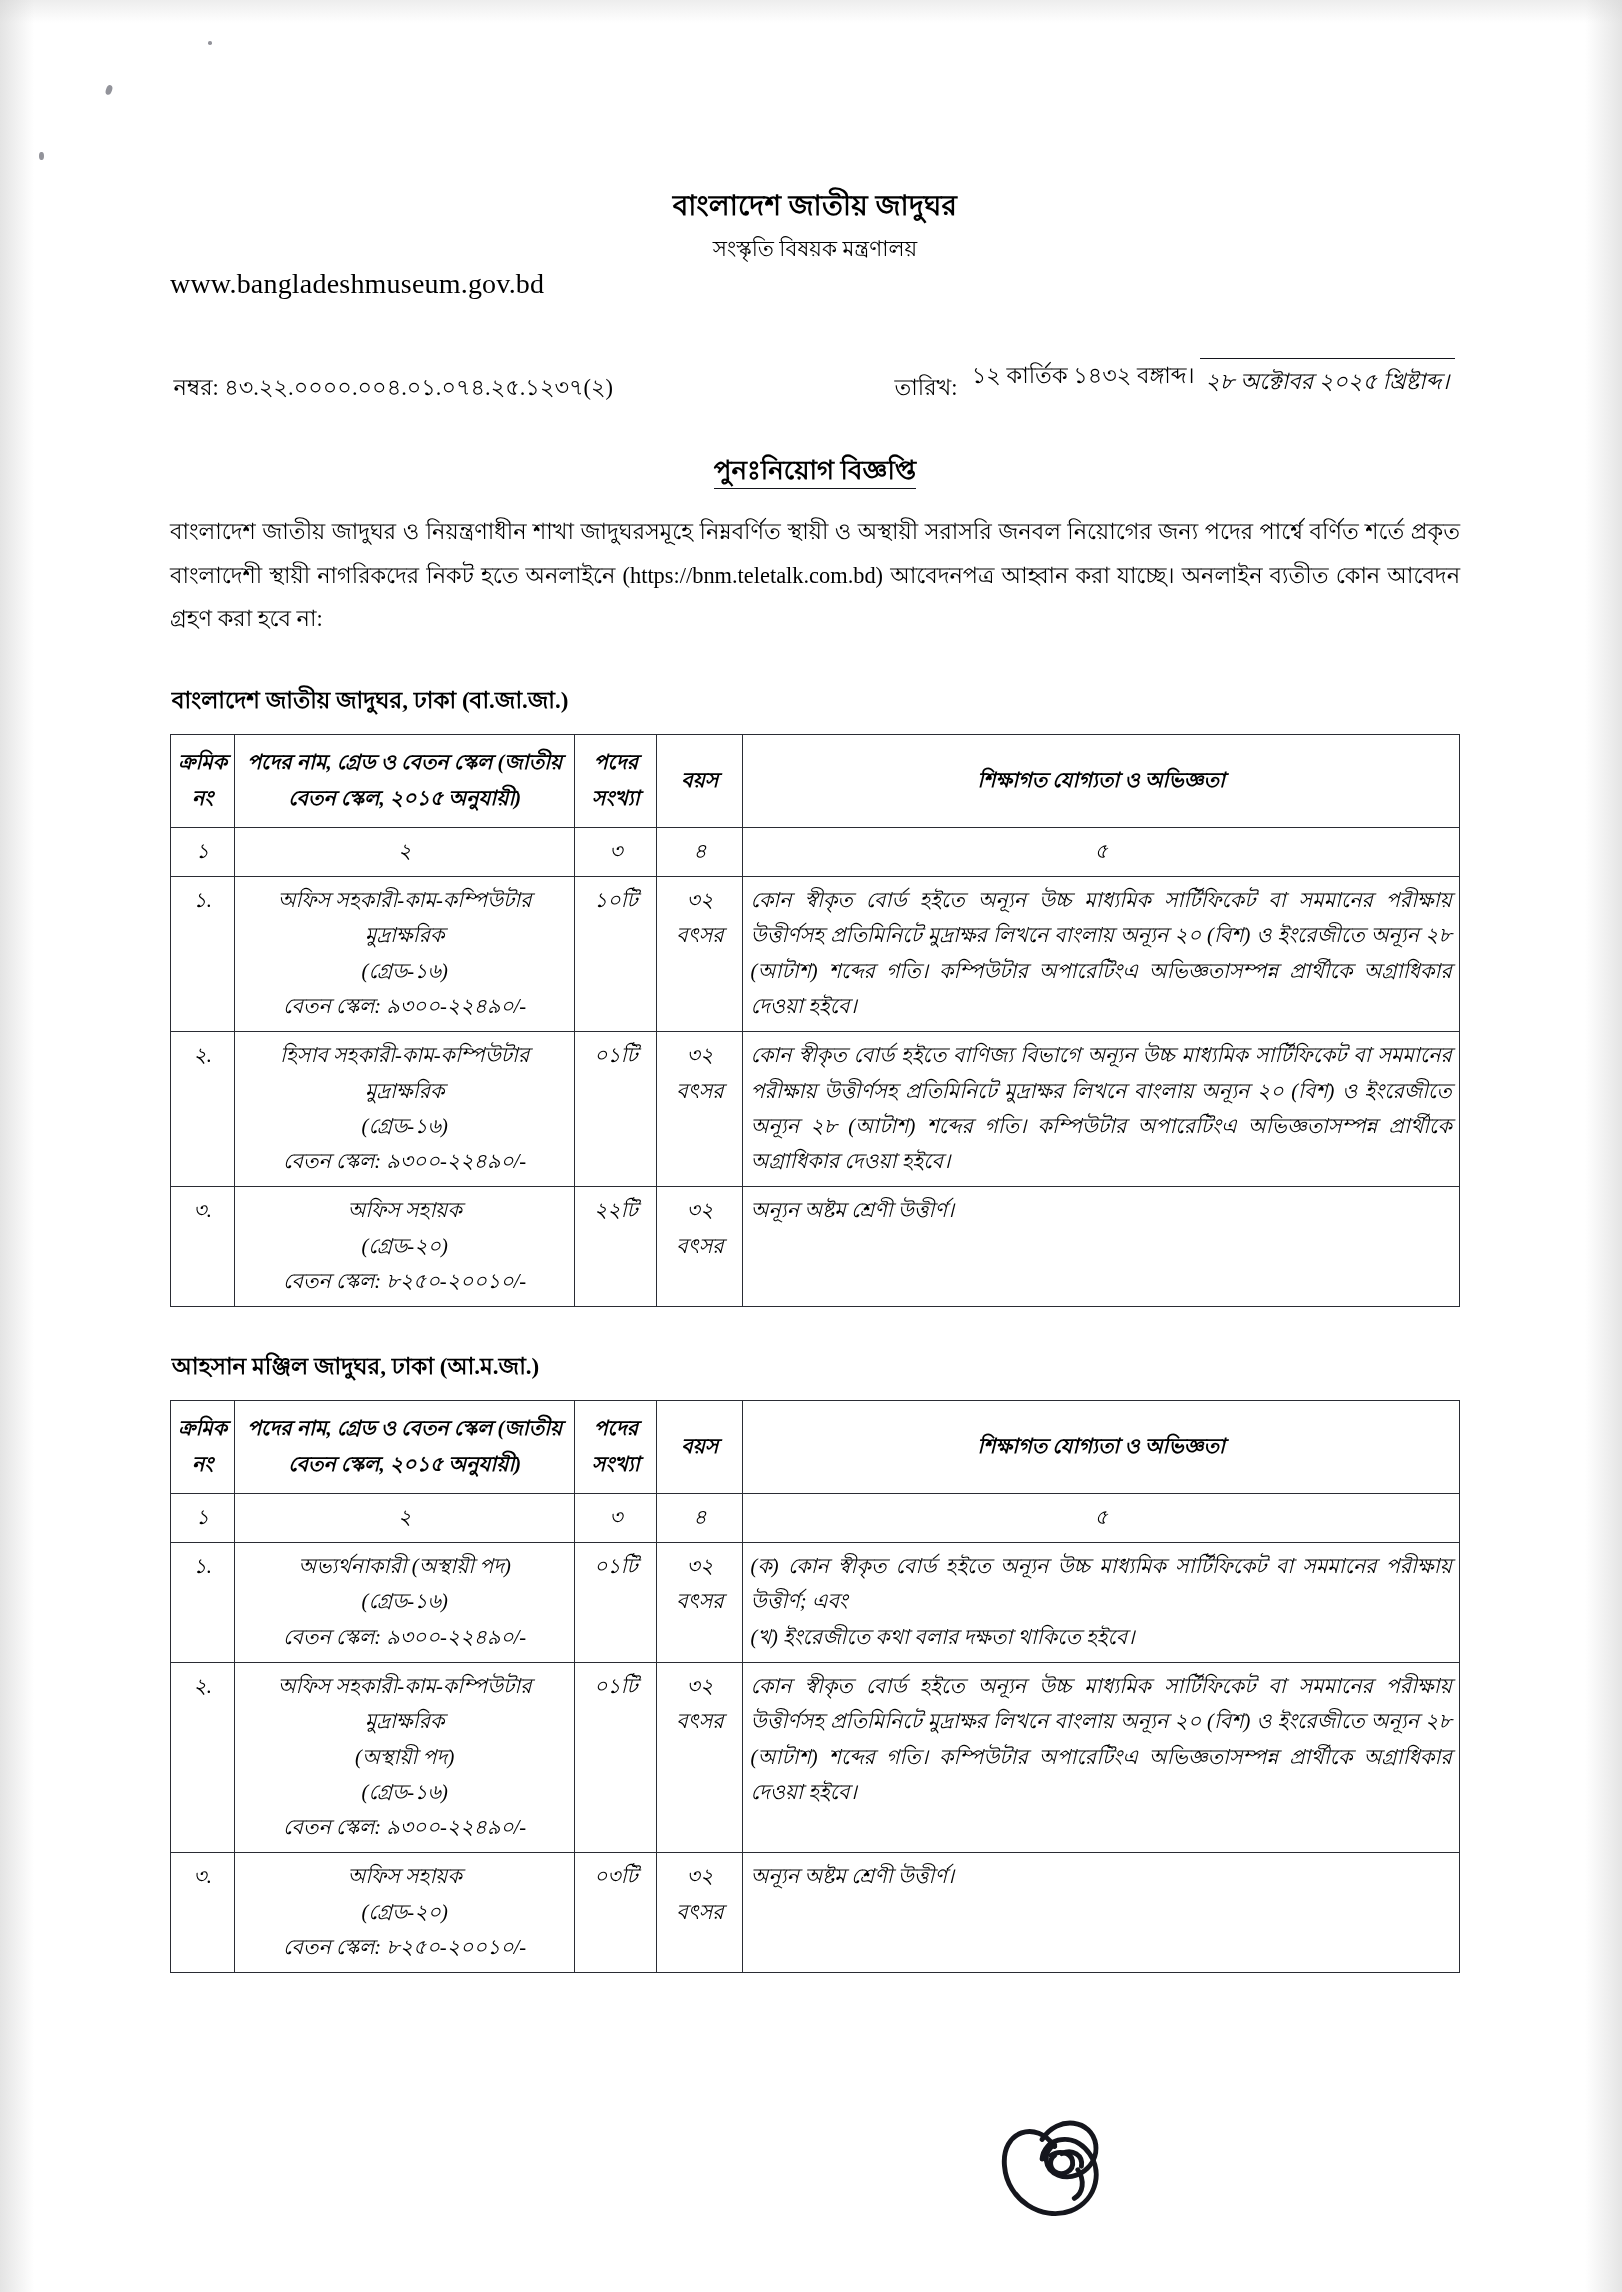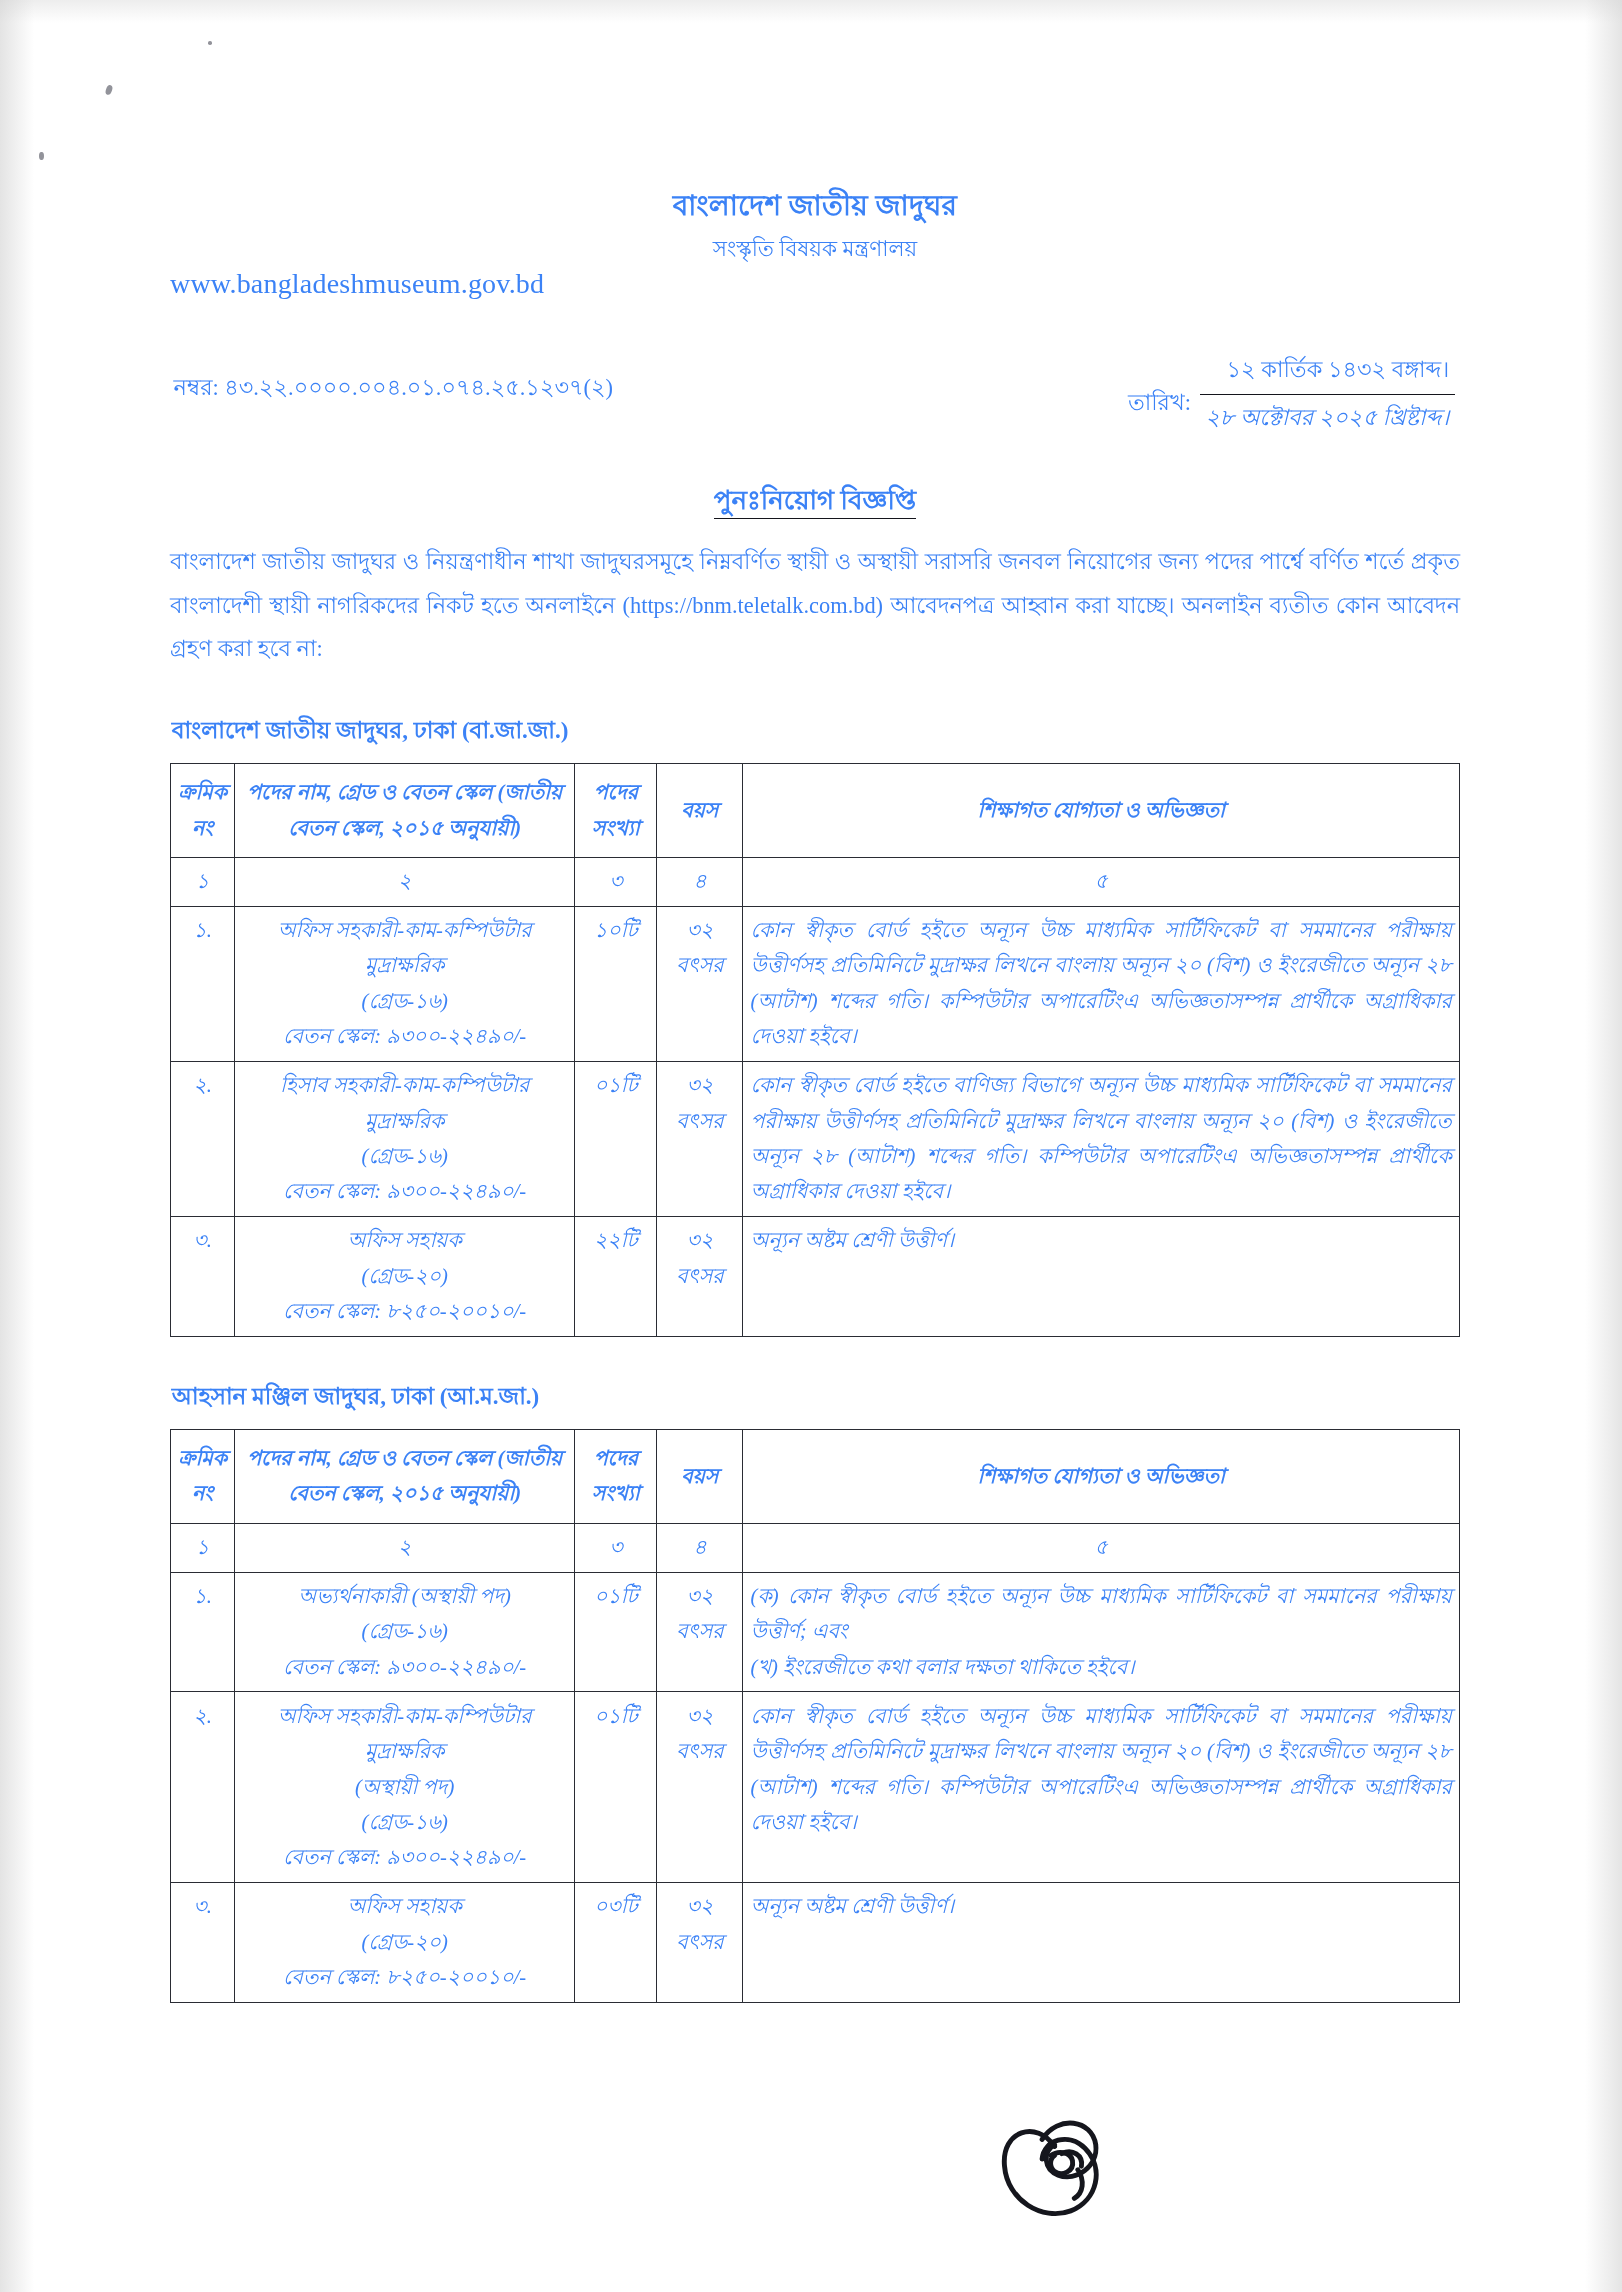--- a/index.html
+++ b/index.html
@@ -8,21 +8,21 @@
     background: #8a8a8a;
   }
   .page {
     position: relative;
     width: 1623px;
     height: 2293px;
     margin: 0 auto;
     background: #ffffff;
     box-sizing: border-box;
     font-family: "Liberation Serif", "DejaVu Serif", serif;
-    color: #3b82f6;
+    color: #000000;
     overflow: hidden;
   }
   
   .scan-tone {
     position: absolute;
     inset: 0;
     background:
       linear-gradient(90deg, rgba(205,205,205,.55) 0, rgba(255,255,255,0) 34px),
       linear-gradient(180deg, rgba(210,210,210,.40) 0, rgba(255,255,255,0) 23px),
       linear-gradient(270deg, rgba(200,200,200,.50) 0, rgba(255,255,255,0) 38px);
@@ -83,22 +83,22 @@
     align-items: center;
     gap: 9px;
     padding-right: 5.4px;
   }
   .memo-date-label {
     font-size: 22.4px;
     padding-top: 18px;
   }
   .memo-date-stack {
     display: flex;
-    flex-direction: column;
-    text-align: right;
+    flex-direction: row;
+    text-align: center;
     font-size: 22.4px;
   }
   .memo-date-stack .d1 { padding: 0 5.4px 4.5px; }
   .memo-date-stack .d2 { padding: 5.4px 5.4px 0; border-top: 1.8px solid #14151c; font-style: italic; }
 
   
   .notice-title {
     text-align: center;
     font-size: 26px;
     font-weight: bold;

